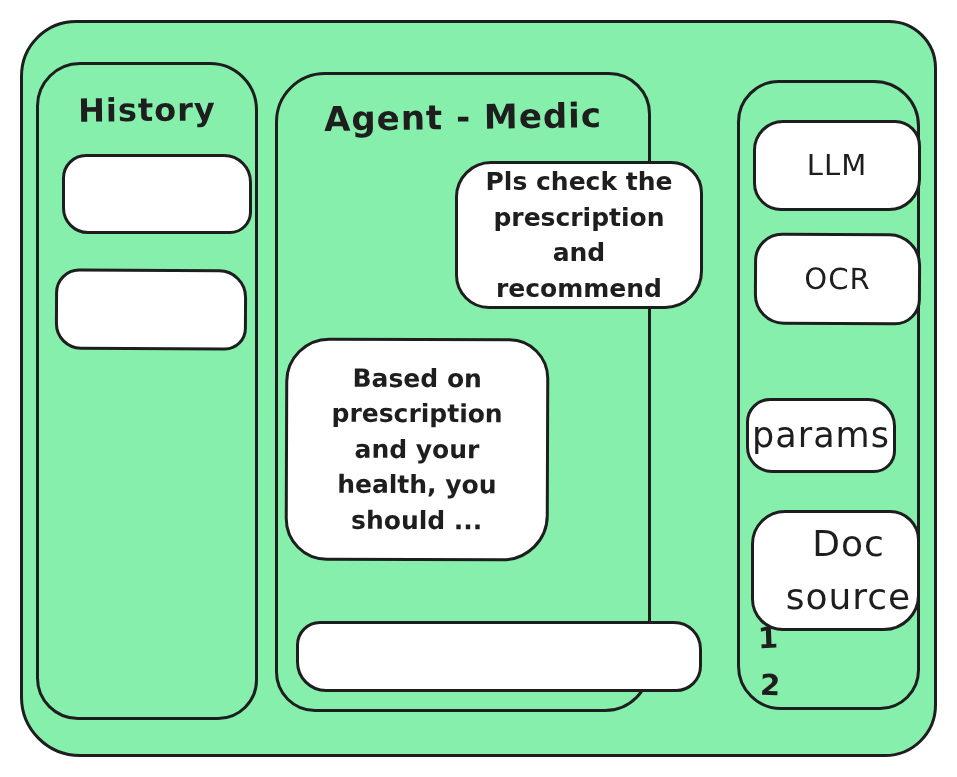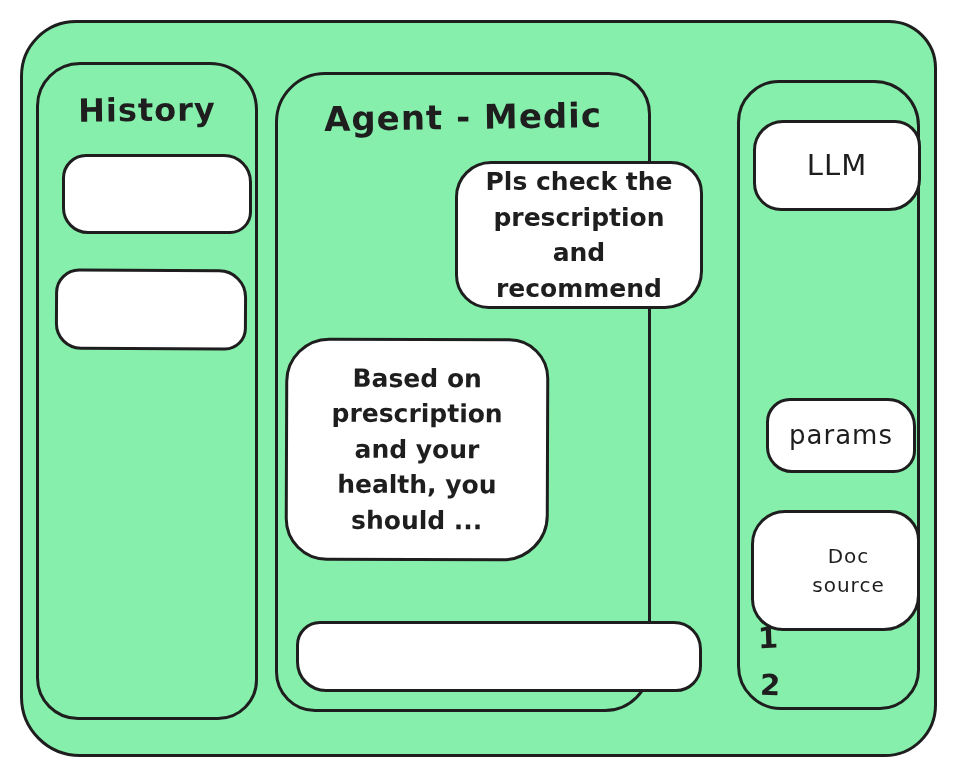--- a/index.html
+++ b/index.html
@@ -122,22 +122,22 @@
     justify-content: center;
     text-align: center;
     font-size: 29px;
     font-weight: normal;
     letter-spacing: 1px;
     white-space: pre-line;
     line-height: 1.45;
   }
   .tool.llm    { left: 13px; top: 37px;  width: 168px; height: 91px;  border-radius: 30px 26px 32px 28px; }
   .tool.ocr    { left: 14px; top: 150px; width: 167px; height: 92px;  border-radius: 28px 32px 26px 30px; transform: rotate(0.3deg); }
-  .tool.params { left: 6px;  top: 315px; width: 150px; height: 75px;  border-radius: 24px 28px 22px 26px; font-size: 26px; margin-left: 20px; }
-  .tool.doc    { left: 11px; top: 427px; width: 169px; height: 121px; border-radius: 34px 30px 36px 32px; font-size: 20px; padding-left: 26px; }
+  .tool.params { left: 6px;  top: 315px; width: 150px; height: 75px;  border-radius: 24px 28px 22px 26px; font-size: 35px; }
+  .tool.doc    { left: 11px; top: 427px; width: 169px; height: 121px; border-radius: 34px 30px 36px 32px; font-size: 36px; padding-left: 26px; }
   .doc-num {
     position: absolute;
     font-size: 29px;
     font-weight: bold;
   }
   .doc-num.n1 { left: 18px; top: 538px; transform: rotate(-2deg); }
   .doc-num.n2 { left: 20px; top: 585px; transform: rotate(2deg); }
 </style>
 </head>
 <body>
@@ -160,20 +160,21 @@
     <div class="bubble agent">Based on
 prescription
 and your
 health, you
 should ...</div>
     <input class="chat-input" type="text" value="" style="">
   </div>
 
   <div class="sketch sidebar-right">
     <div class="tool llm">LLM</div>
+    <div class="tool ocr">OCR</div>
     <div class="tool params">params</div>
     <div class="tool doc">Doc
 source</div>
     <div class="doc-num n1">1</div>
     <div class="doc-num n2">2</div>
   </div>
 
 </div>
 
 </body></html>

